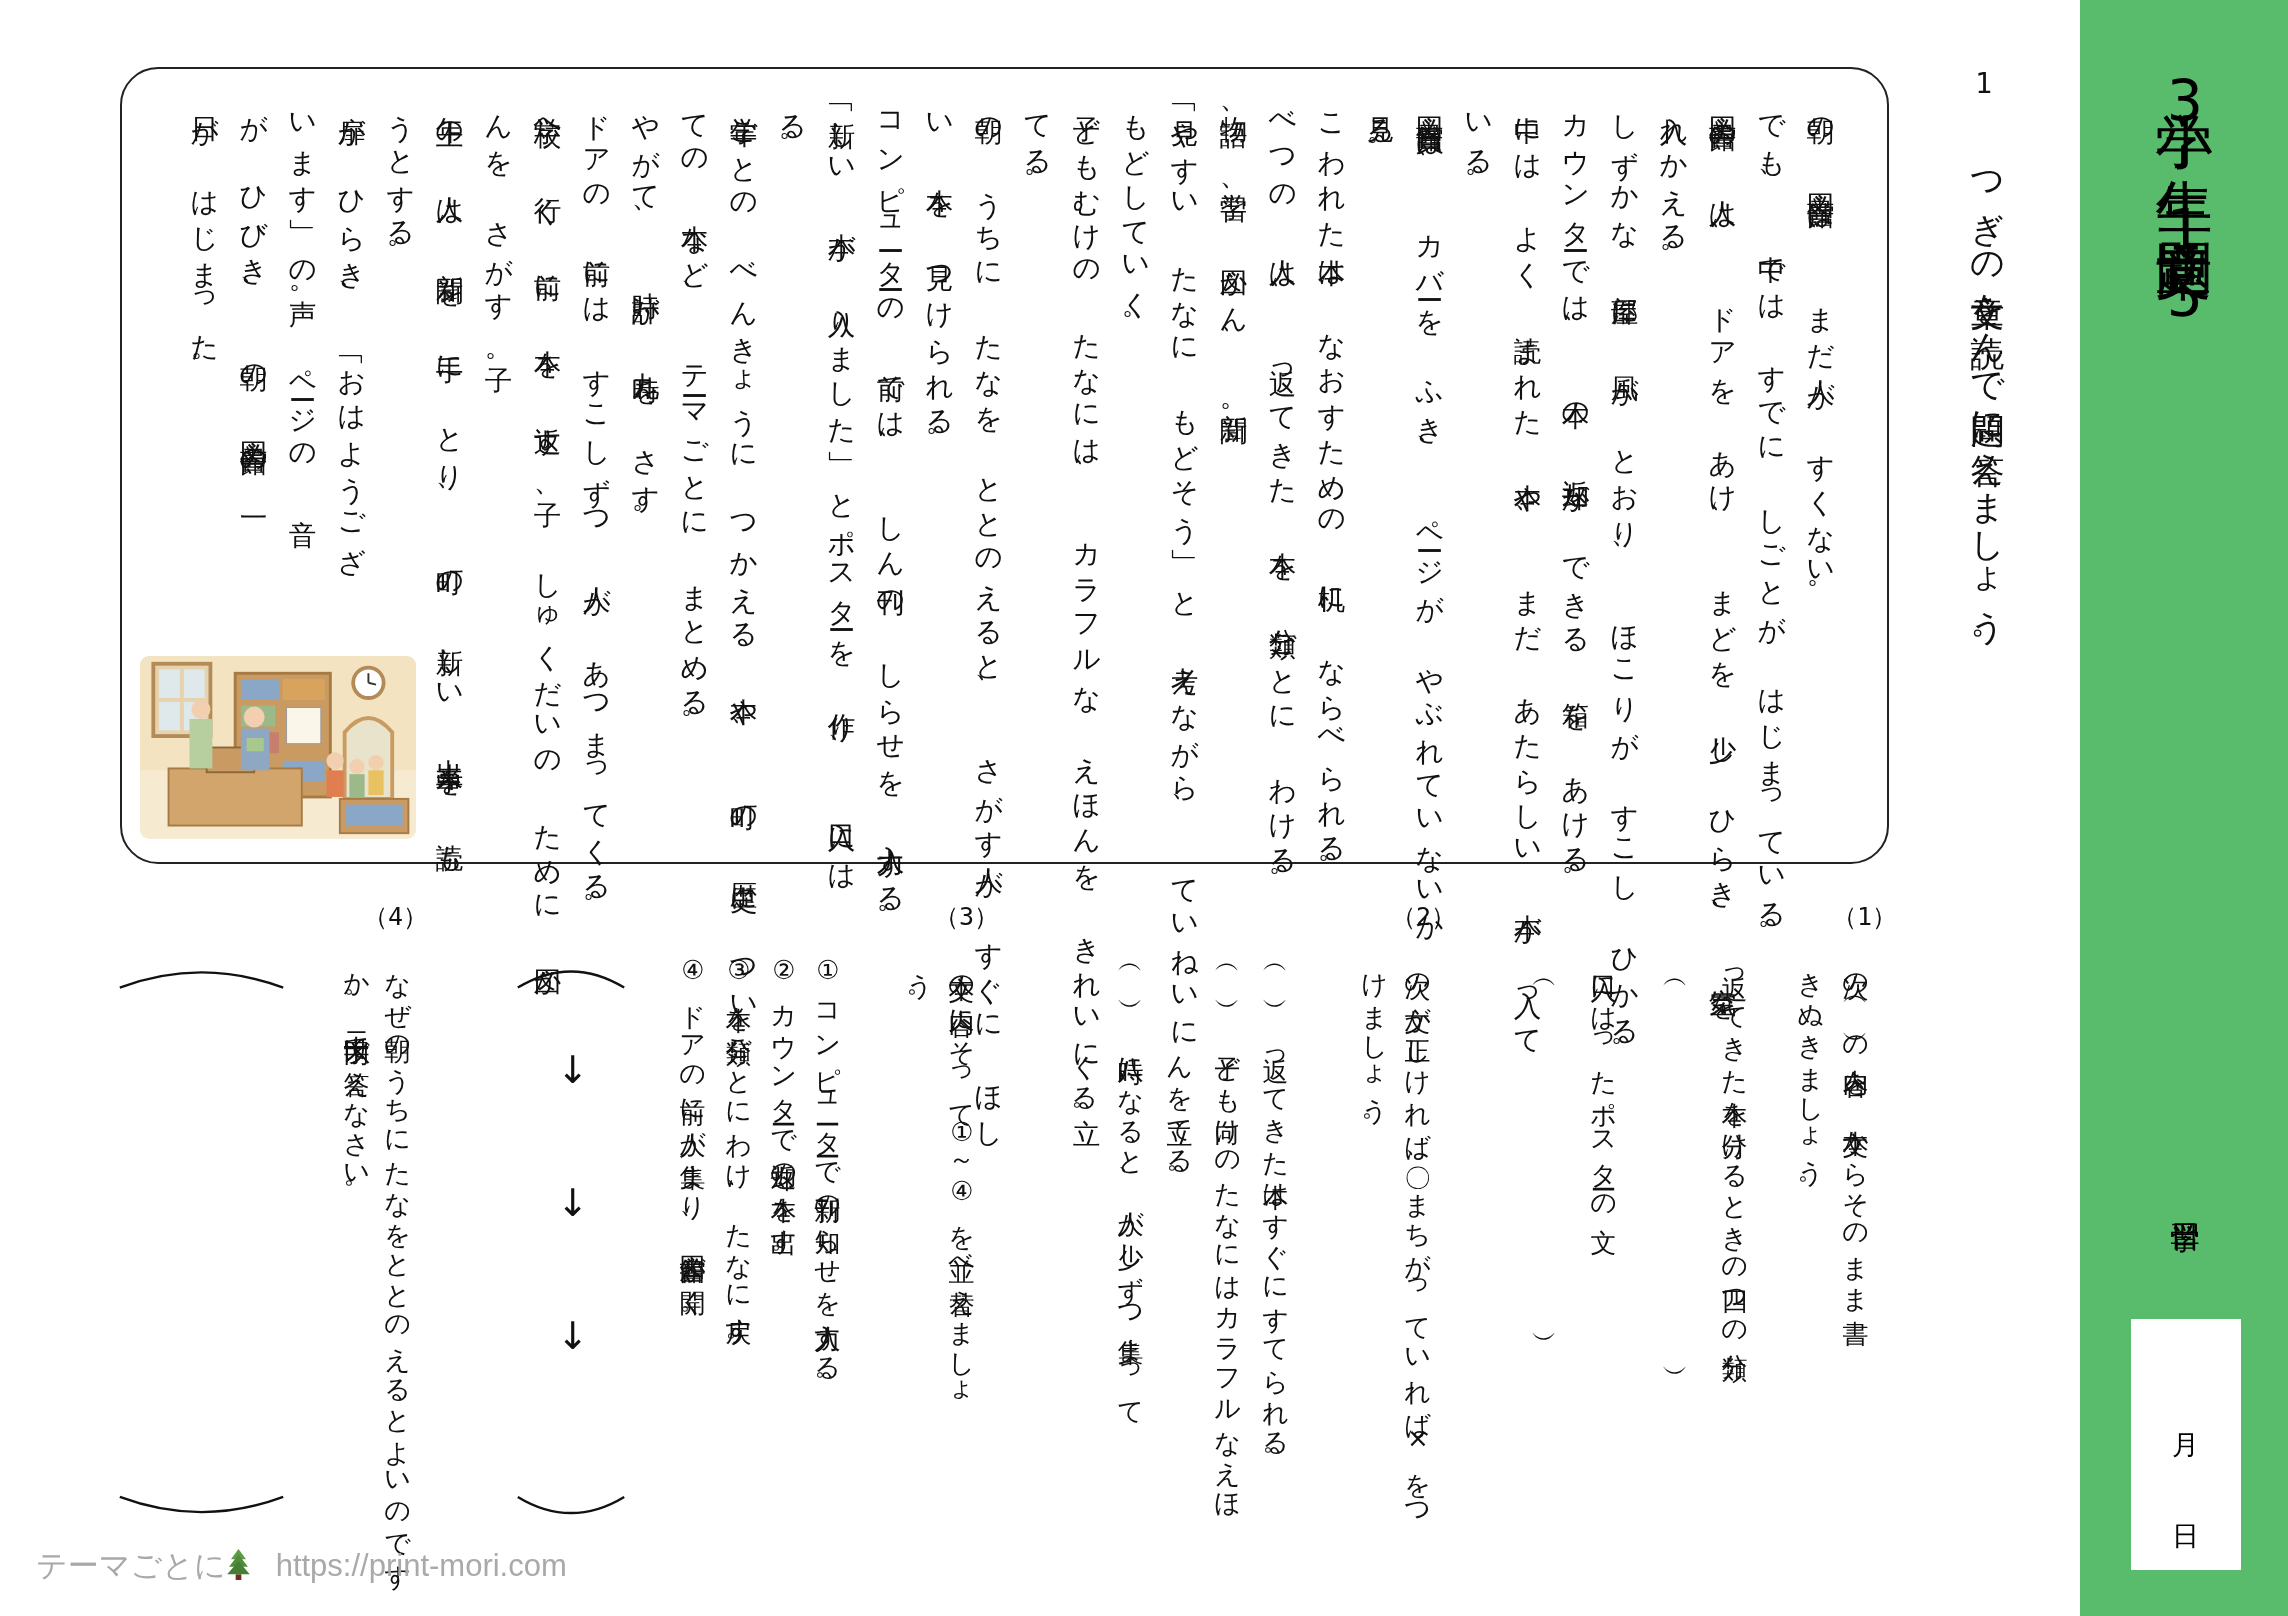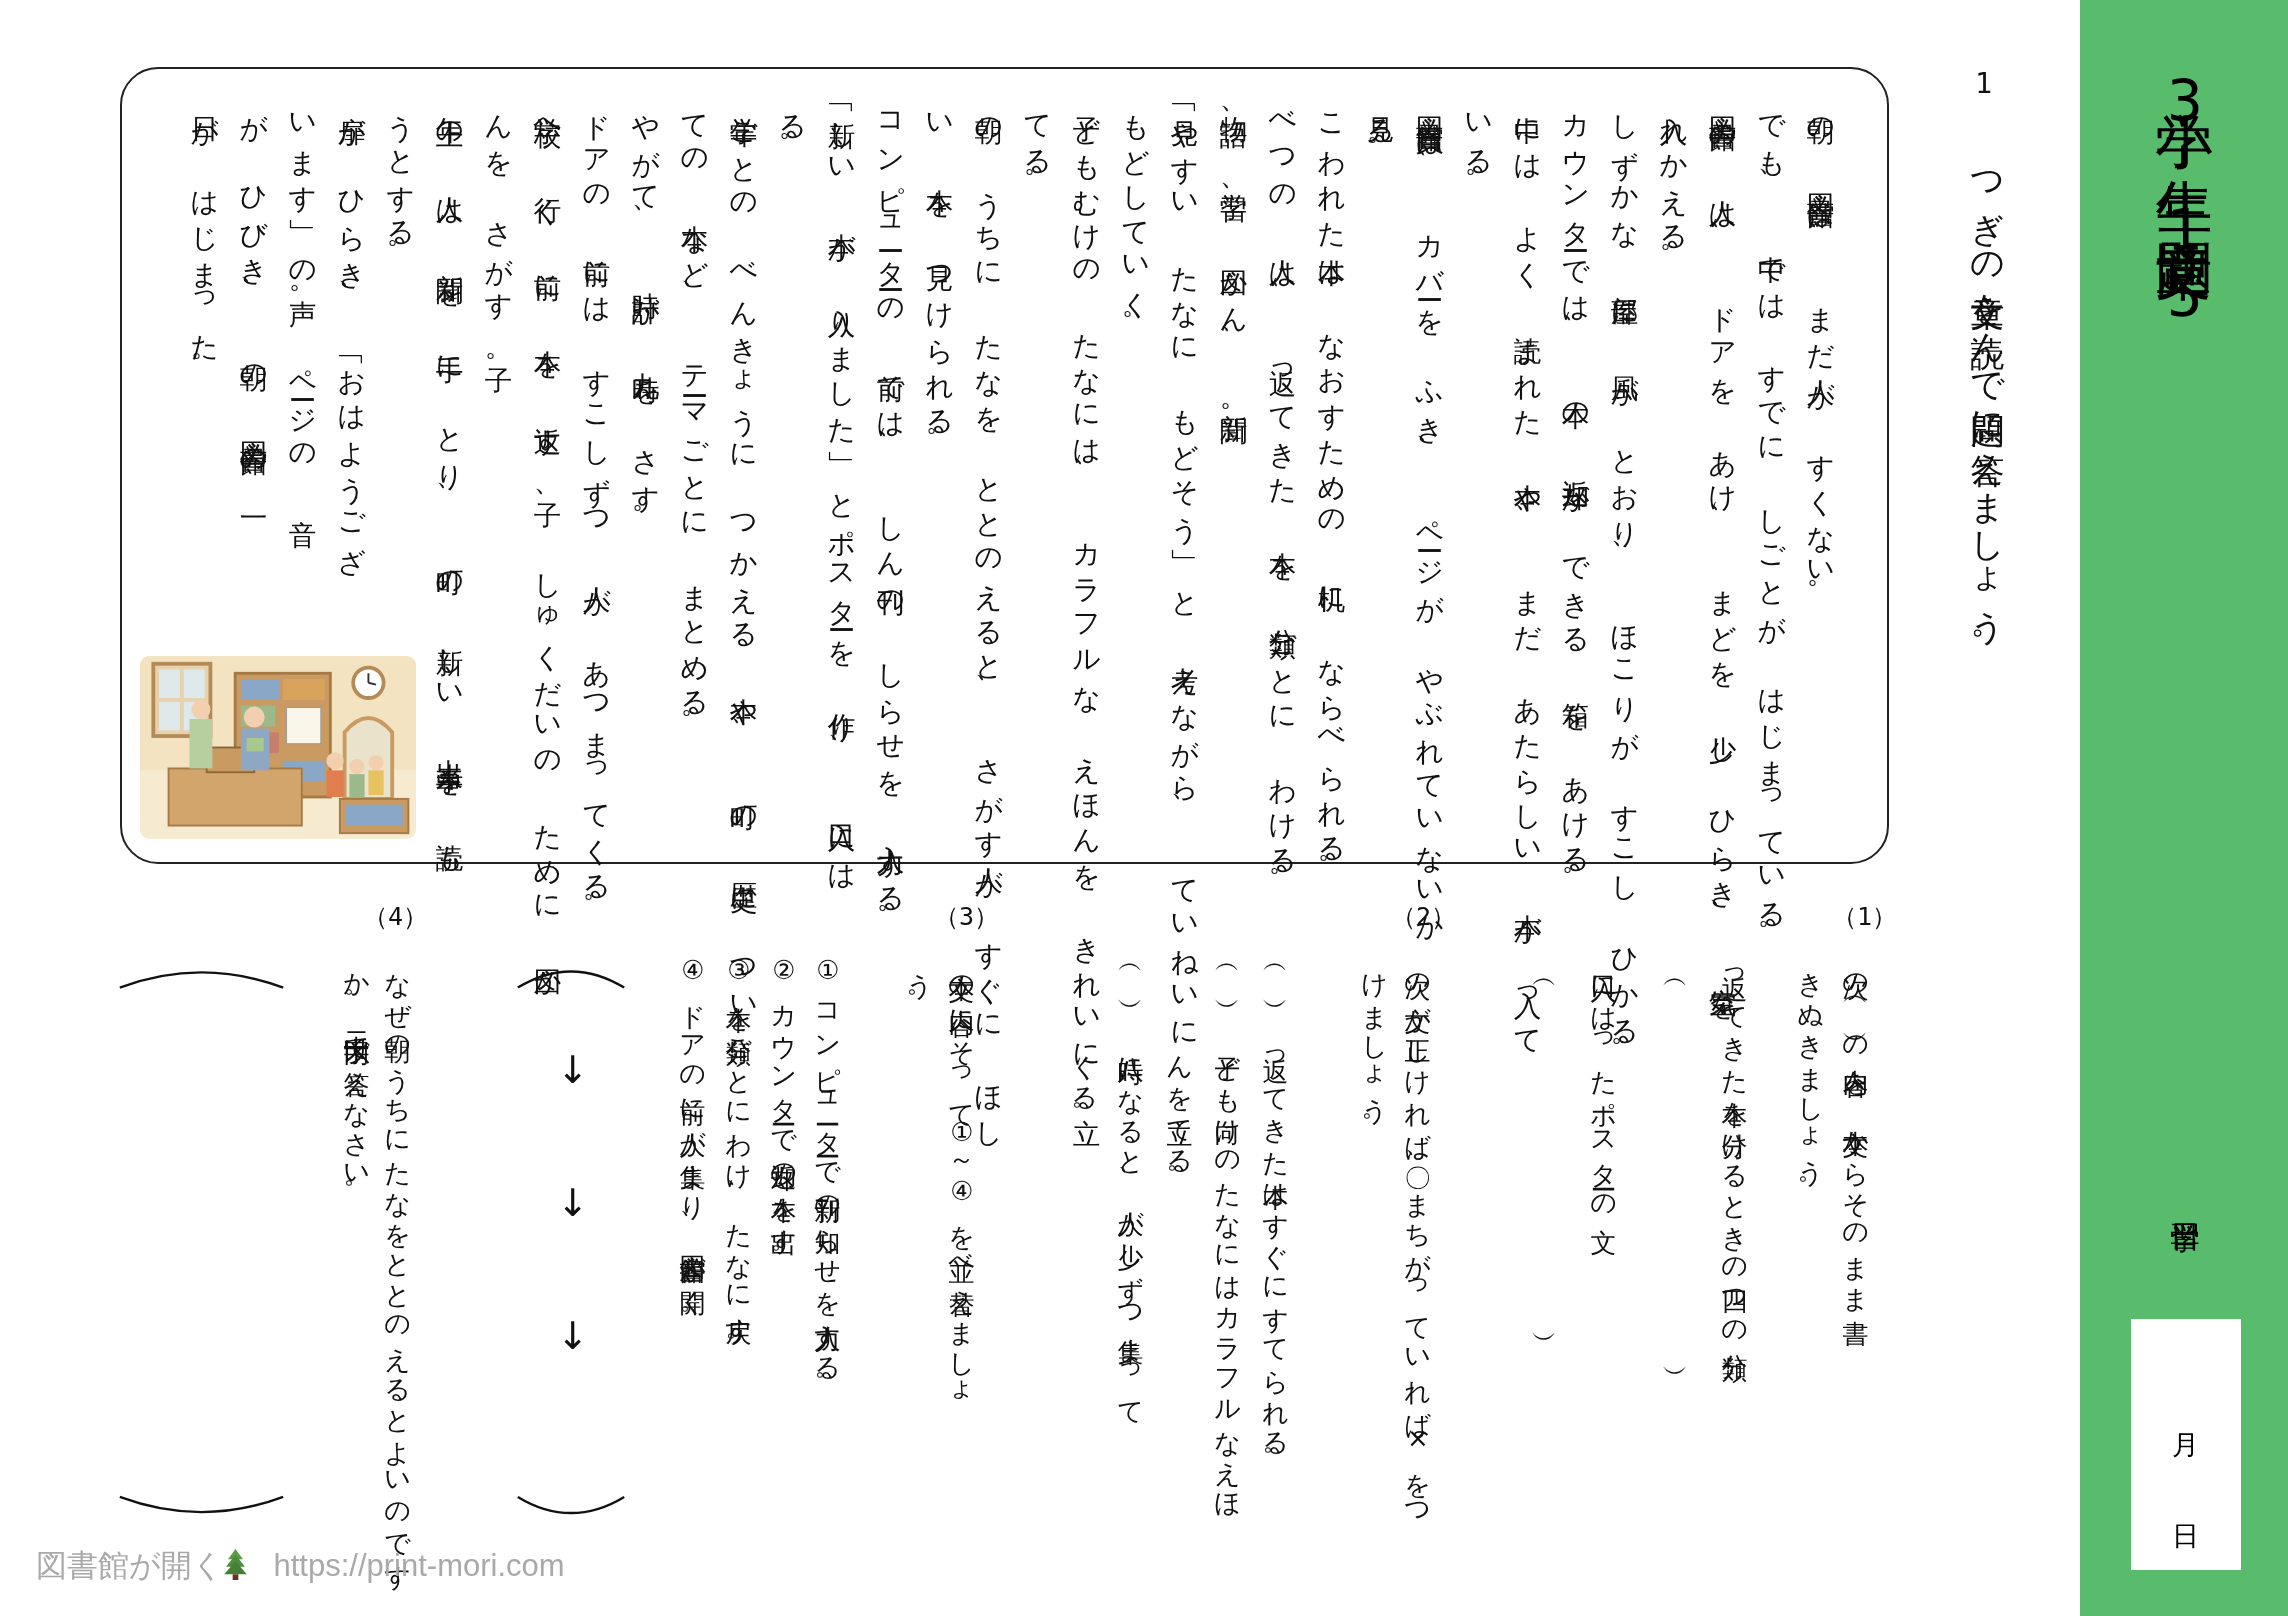--- a/index.html
+++ b/index.html
@@ -164,21 +164,21 @@
 <div class="q-text vt" style="left:339px;top:955px;">か。二十字以内で答えなさい。</div>
 <svg class="abs" style="left:116px;top:961px;" width="171" height="28.5" viewBox="0 0 180 30">
     <path d="M4 28 Q90 -4 176 28" fill="none" stroke="#111" stroke-width="2.5"></path>
   </svg>
 <svg class="abs" style="left:116px;top:1495px;" width="171" height="28.5" viewBox="0 0 180 30">
     <path d="M4 2 Q90 34 176 2" fill="none" stroke="#111" stroke-width="2.5"></path>
   </svg>
 <div class="abs" style="left:124px;top:989px;width:157px;height:504px;"></div>
 
 <div class="footer">
-  <span>図書館が開く</span><span class="tree"><svg width="25" height="32" viewBox="0 0 26 34">
+  <span>テーマごとに</span><span class="tree"><svg width="25" height="32" viewBox="0 0 26 34">
         <polygon points="13,1 5,12 21,12" fill="#5d9b47"></polygon>
         <polygon points="13,7 3,20 23,20" fill="#4f8c3c"></polygon>
         <polygon points="13,14 1,28 25,28" fill="#447f33"></polygon>
         <rect x="10" y="28" width="6" height="6" fill="#6b2f1e"></rect>
       </svg></span><span class="url">https://print-mori.com</span>
 </div>
 
 <div class="p-line vt" style="left: 1801px;">朝の 図書館は、 まだ人が すくない。</div>
 <div class="p-line vt" style="left: 1752px;">でも、 中では すでに しごとが はじまっている。</div>
 <div class="p-line vt" style="left: 1703px;">図書館の 人は、 ドアを あけ、 まどを 少し ひらき、 空気を</div>

